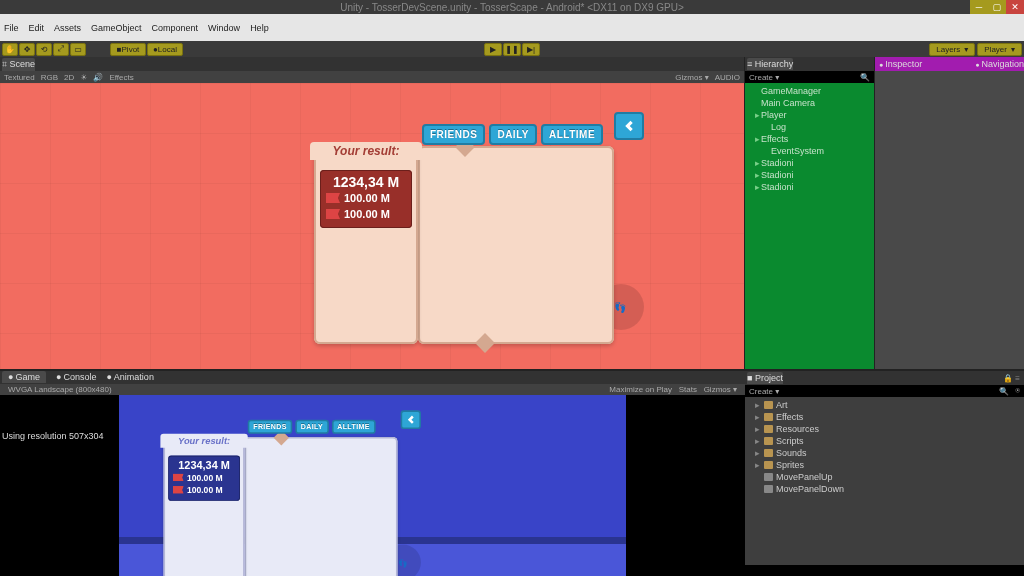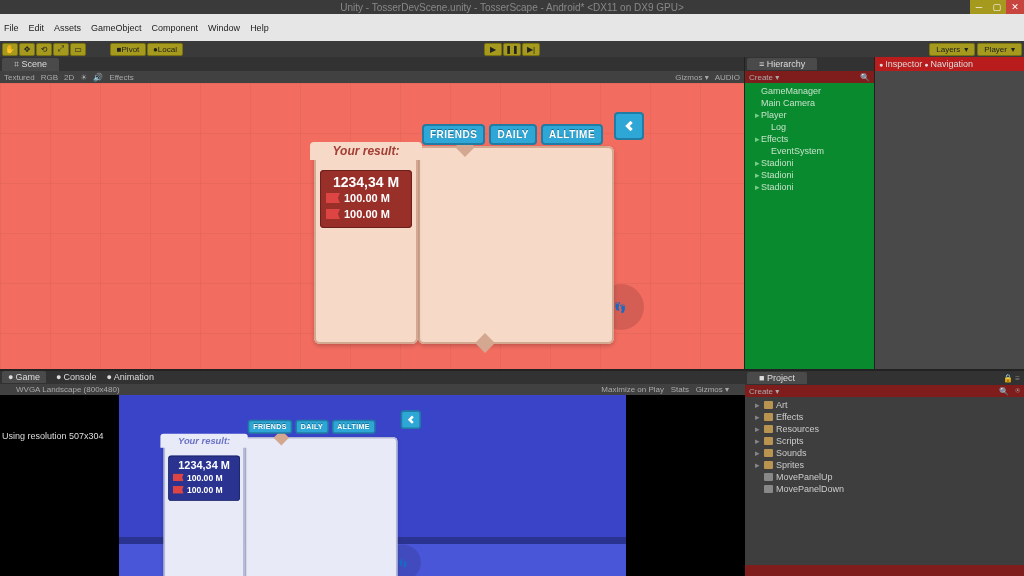--- a/index.html
+++ b/index.html
@@ -23,35 +23,35 @@
   .tool-btn.wide { width: 36px; font-size: 8px; }
   .play-controls { position: absolute; left: 50%; transform: translateX(-50%); display: flex; gap: 1px; }
   .play-btn { width: 18px; height: 13px; background: #a59a1e; border: 1px solid #7a720f; border-radius: 2px; display:flex; align-items:center; justify-content:center; font-size:8px; color:#222;}
   .right-tools { position: absolute; right: 2px; display: flex; gap: 2px; }
   .right-tools .dd { background: #a59a1e; height: 13px; padding: 0 6px; border:1px solid #7a720f; border-radius:2px; font-size:8px; color:#222; display:flex; align-items:center; gap:4px;}
 
   
   .main { display: flex; height: 312px; }
   .scene-pane { width: 745px; display: flex; flex-direction: column; border-right: 1px solid #222;}
   .pane-tab { height: 14px; background: #323232; display: flex; align-items: center; padding-left: 2px; }
-  .tab { background: #4a4a4a; padding: 1px 12px; font-size: 9px; color: #ddd; border-top-left-radius: 2px; border-top-right-radius:2px;}
+  .tab { background: #4a4a4a; padding: 1px 0; font-size: 9px; color: #ddd; border-top-left-radius: 2px; border-top-right-radius:2px;}
   .scene-ctrl { height: 12px; background: #414141; display: flex; align-items: center; padding: 0 4px; gap: 6px; font-size: 8px; color: #aaa;}
   .scene-view { flex: 1; background: #f26c60; position: relative; overflow: hidden;}
   .scene-view::before { content:""; position:absolute; inset:0; background-image: linear-gradient(rgba(0,0,0,.04) 1px, transparent 1px), linear-gradient(90deg, rgba(0,0,0,.04) 1px, transparent 1px); background-size: 50px 50px; }
 
   .hierarchy { width: 130px; background: #3e3e3e; display: flex; flex-direction: column; border-right:1px solid #222;}
   .hier-body { flex:1; background: #0a8a2f; padding: 2px 0; font-size: 9px;}
   .hier-item { padding: 1px 4px 1px 10px; color: #c5e2c9; white-space: nowrap;}
   .hier-item.child { padding-left: 20px;}
   .hier-item .tri { display:inline-block; width:6px; color:#7ad08a;}
-  .panel-sub { height: 12px; background: #7f1d1d; font-size: 8px; color: #aaa; padding: 0 4px; display:flex; align-items:center; gap:6px;}
+  .panel-sub { height: 12px; background: #000000; font-size: 8px; color: #aaa; padding: 0 4px; display:flex; align-items:center; gap:6px;}
 
   .inspector { flex: 1; background: #494949; display: flex; flex-direction: column;}
   .insp-body { flex:1; background: #494949;}
-  .insp-tabs { height: 14px; background: #b91c1c; display: flex; align-items: center; gap: 2px; padding-left: 4px;}
+  .insp-tabs { height: 14px; background: #a21caf; display: flex; align-items: center; gap: 2px; padding-left: 4px; justify-content: space-between;}
   .insp-tabs .tab2 { font-size: 9px; color: #ddd; display:flex; align-items:center; gap:2px;}
   .insp-tabs .tab2::before { content:"●"; font-size:7px;}
 
   
   .popup { position: absolute; left: 280px; top: 17px; width: 382px; height: 258px; }
   .close-btn { position: absolute; right: 18px; top: 12px; width: 30px; height: 28px; background: #2ea6d6; border: 2px solid #207ca3; border-radius: 4px; display:flex; align-items:center; justify-content:center;}
   .close-btn svg { width: 18px; height: 18px; }
   .tab-row { position: absolute; left: 142px; top: 24px; display: flex; gap: 4px;}
   .lbtab { background: #2ea6d6; border: 2px solid #207ca3; border-radius: 4px; padding: 3px 6px; font-size: 10px; font-weight: bold; color: #fff; text-shadow: 0 -1px #1a6a8a; letter-spacing: 0.5px; font-family: "Arial Black", sans-serif;}
   .paper-big { position: absolute; left: 138px; top: 46px; width: 196px; height: 198px; background: #f7d9c7; border-radius: 6px; box-shadow: inset 0 0 0 2px #d4a890, 0 2px 4px rgba(0,0,0,.2);}
@@ -66,21 +66,21 @@
   .flag-row .flag { width: 14px; height: 10px; background: #d44; position: relative; clip-path: polygon(0 0, 100% 0, 85% 50%, 100% 100%, 0 100%);}
   .flag-row .fval { color: #fff; font-weight: bold; font-size: 11px;}
   .foot-circle { position: absolute; right: 18px; bottom: 28px; width: 46px; height: 46px; border-radius: 50%; background: rgba(0,0,0,.12); display:flex; align-items:center; justify-content:center;}
 
   
   .bottom { display: flex; height: 208px; border-top: 2px solid #222;}
   .game-pane { width: 745px; display: flex; flex-direction: column; background: #232323;}
   .game-tabs { height: 14px; background: #323232; display: flex; align-items: center; padding-left: 2px; gap: 10px;}
   .game-tabs .gt { font-size: 9px; color: #ddd; display:flex; align-items:center; gap:2px;}
   .game-tabs .gt.active { background:#4a4a4a; padding:1px 6px; border-radius:2px 2px 0 0;}
-  .game-ctrl { height: 12px; background: #414141; font-size: 8px; color: #aaa; padding: 0 16px; display:flex; align-items:center; justify-content: space-between;}
+  .game-ctrl { height: 12px; background: #414141; font-size: 8px; color: #aaa; padding: 0 8px; display:flex; align-items:center; justify-content: space-between;}
   .game-view { flex:1; background: #000; display:flex; align-items:flex-start; justify-content:center; position:relative;}
   .game-canvas { width: 507px; height: 182px; background: #3944c8; position: relative; overflow:hidden;}
   .game-canvas .sky { position:absolute; inset:0; background: linear-gradient(#3944c8 0 78%, #2a3490 78% 82%, #4a56d8 82% 100%);}
   .using-res { position:absolute; left:2px; top:36px; font-size:9px; color:#ddd;}
 
   .project-pane { flex:1; background: #3e3e3e; display: flex; flex-direction: column;}
   .proj-body { flex:1; background: #3e3e3e; padding: 2px 0;}
   .proj-item { padding: 1px 4px 1px 10px; color: #ccc; font-size: 9px; display:flex; align-items:center; gap:3px;}
   .proj-item .tri { color:#888; width:6px; display:inline-block;}
   .proj-item .ico { width:9px; height:8px; background:#b89450; border-radius:1px;}

